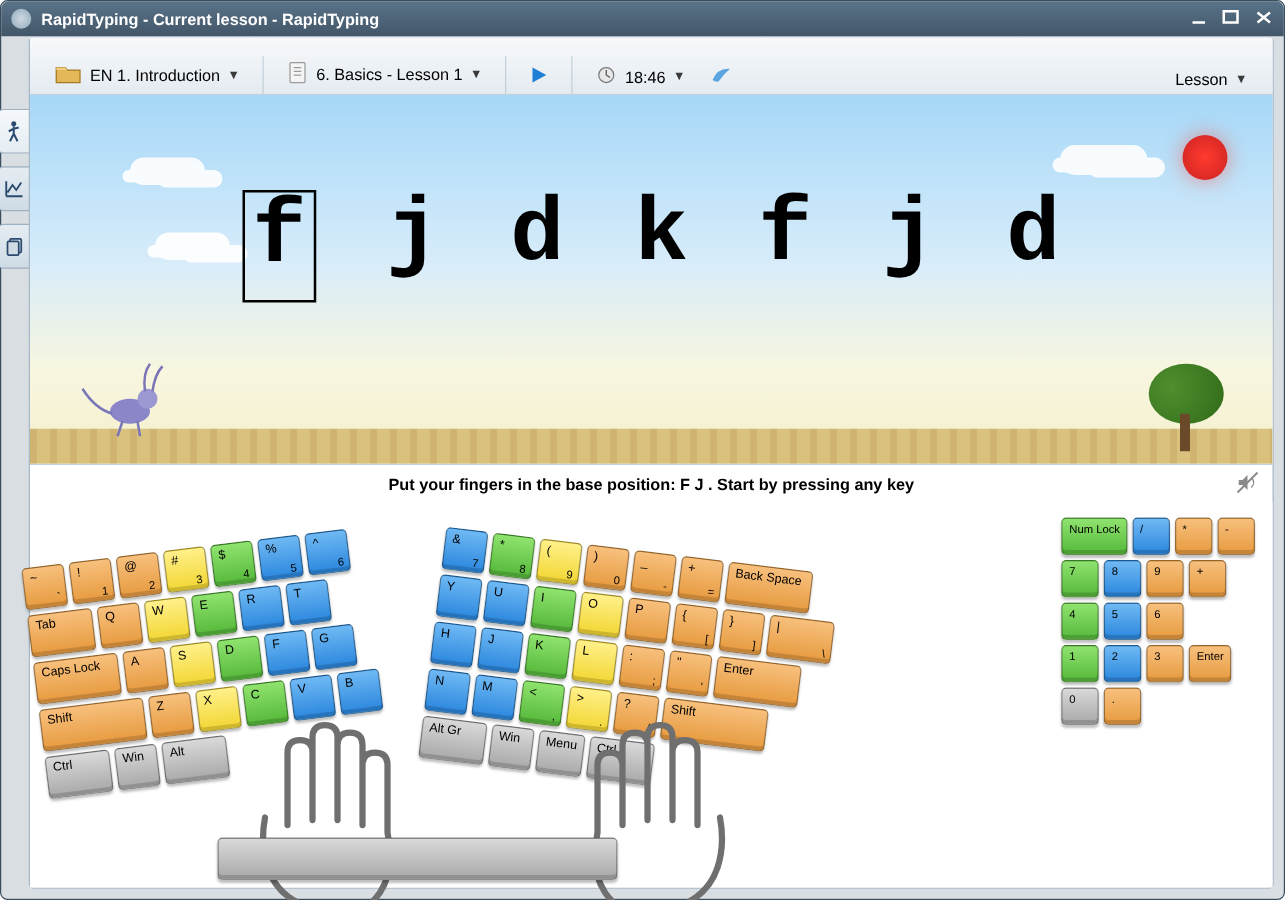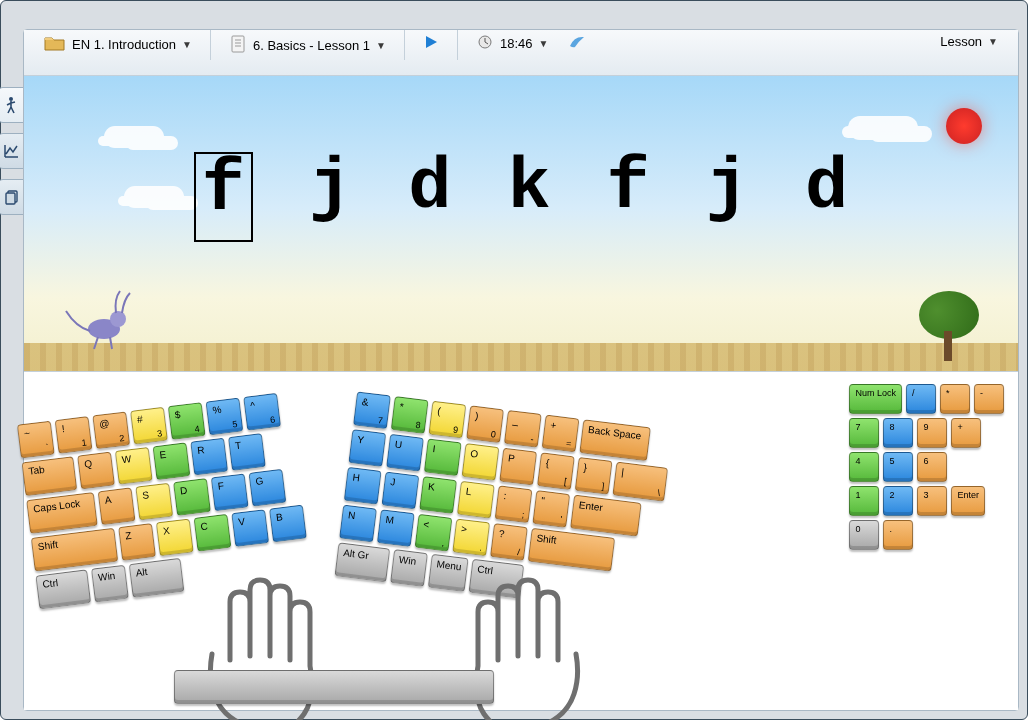--- a/index.html
+++ b/index.html
@@ -25,21 +25,21 @@
   
   .sidetabs { position:absolute; left:-4px; top:86px; display:flex; flex-direction:column; gap:10px; }
   .sidetab { width:28px; height:36px; background:linear-gradient(#e5edf3,#cfdbe5);
              border:1px solid #9db0c0; border-radius:6px 0 0 6px; display:flex;
              align-items:center; justify-content:center; cursor:pointer; }
   .sidetab.active { background:linear-gradient(#f5f8fb,#e5edf3); border-right-color:#f5f8fb; }
   .sidetab svg { width:16px; height:18px; }
 
   
   .toolbar { height:46px; background:linear-gradient(#f7f9fb,#e4ebf1);
-             border-bottom:1px solid #c4d0da; display:flex; align-items:flex-start;
+             border-bottom:1px solid #c4d0da; display:flex; align-items:flex-end;
              padding:0 14px; gap:8px; font-size:13px; }
   .toolbar .sep { width:1px; height:30px; background:#c4d0da; margin:0 4px; }
   .toolbar .btn { display:flex; align-items:center; gap:6px; padding:4px 6px;
                   border-radius:3px; cursor:pointer; }
   .toolbar .dropdown-arrow { font-size:10px; color:#3a3a3a; }
   .folder-icon svg { width:22px; height:18px; }
   .doc-icon svg { width:18px; height:20px; }
   .play-icon svg { width:16px; height:16px; }
   .clock-icon svg, .brush-icon svg { width:18px; height:16px; }
   .toolbar .grow { flex:1; }
@@ -106,20 +106,36 @@
 
   
   .spacebar-row { position:absolute; bottom:0; left:150px; right:200px; height:40px;
                   display:flex; gap:6px; align-items:flex-start; }
   .spacebar-row .key { height:34px; }
 </style>
 </head>
 <body>
 
 <div class="appwin">
+  <div class="titlebar">
+    <span class="logo"></span>
+    <span>RapidTyping - Current lesson - RapidTyping</span>
+    <span class="spacer"></span>
+    <span class="winbtns">
+      <span><svg viewBox="0 0 16 14">
+            <rect x="2" y="10" width="10" height="2" fill="#fff"></rect>
+          </svg></span>
+      <span><svg viewBox="0 0 16 14">
+            <rect x="2" y="2" width="11" height="9" fill="none" stroke="#fff" stroke-width="2"></rect>
+          </svg></span>
+      <span><svg viewBox="0 0 16 14">
+            <path d="M3 3 L13 11 M13 3 L3 11" stroke="#fff" stroke-width="2"></path>
+          </svg></span>
+    </span>
+  </div>
 
   <div class="sidetabs">
     <div class="sidetab active">
       <svg viewBox="0 0 16 18">
           <circle cx="8" cy="3" r="2" fill="#2b4a6f"></circle>
           <path d="M8 5 L8 11 M8 7 L4 9 M8 7 L12 6 M8 11 L5 17 M8 11 L11 17" stroke="#2b4a6f" stroke-width="1.6" fill="none"></path>
         </svg>
     </div>
     <div class="sidetab">
       <svg viewBox="0 0 16 18">
@@ -214,20 +230,30 @@
           <span class="cursorbox">f</span>
           <span>j</span>
           <span>d</span>
           <span>k</span>
           <span>f</span>
           <span>j</span>
           <span>d</span>
         </div>
     </div>
 
+    <div class="instr">
+      <span>Put your fingers in the base position:  F  J .  Start by pressing any key</span>
+      <span class="mute">
+        <svg viewBox="0 0 20 20">
+            <path d="M3 8 h3 l4 -4 v12 l-4 -4 h-3z" fill="#8a8a8a"></path>
+            <path d="M13 6 q4 4 0 8" stroke="#8a8a8a" fill="none"></path>
+            <line x1="2" y1="18" x2="18" y2="2" stroke="#8a8a8a" stroke-width="1.5"></line>
+          </svg>
+      </span>
+    </div>
 
     <div class="kbwrap">
       <div class="half left" id="kb-left">
           <div class="row">
             <div class="key orange"><span>~</span><span class="lbl2">`</span></div>
             <div class="key orange"><span>!</span><span class="lbl2">1</span></div>
             <div class="key orange"><span>@</span><span class="lbl2">2</span></div>
             <div class="key yellow"><span>#</span><span class="lbl2">3</span></div>
             <div class="key green"><span>$</span><span class="lbl2">4</span></div>
             <div class="key blue"><span>%</span><span class="lbl2">5</span></div>

